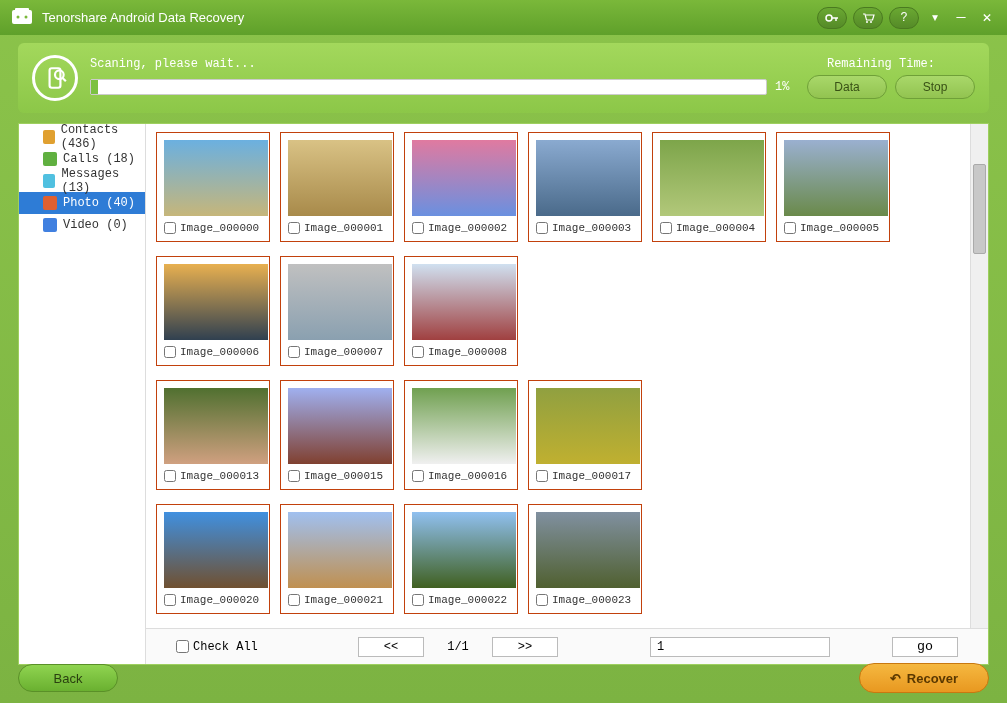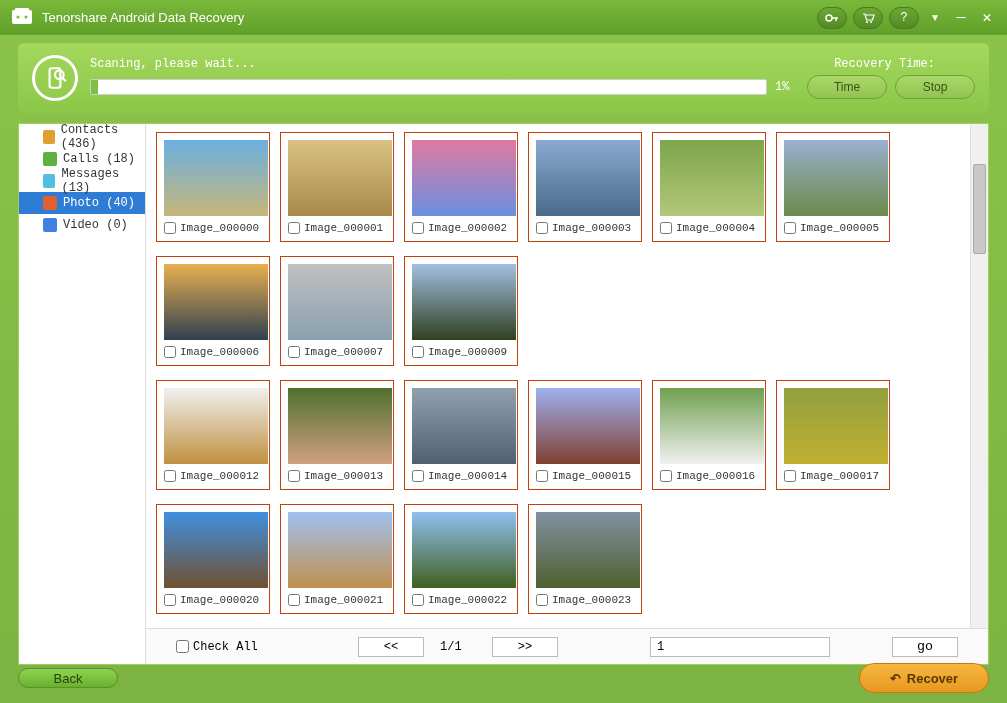--- a/index.html
+++ b/index.html
@@ -152,39 +152,39 @@
   align-items: center;
   padding: 0 30px;
   gap: 16px;
   background: #fafafa;
 }
 .pager .checkall { display:flex; align-items:center; gap:4px; width:150px; }
 .navbtn {
   width: 66px; height: 20px; border: 1px solid #bbb; background: #fff; cursor: pointer;
   font-family: inherit; font-size: 12px;
 }
-.pagenum { width: 36px; }
+.pagenum { width: 36px; text-align: center; }
 .pager .spacer { width: 60px; }
 .pager input[type=text] {
   width: 180px; height: 20px; border: 1px solid #bbb; padding: 0 6px;
   font-family: inherit; font-size: 12px;
 }
 .gobtn { width: 66px; height: 20px; border: 1px solid #bbb; background: #fff; cursor: pointer; font-family: inherit; }
 
 
 .bottombar {
   position: absolute;
   left: 18px; right: 18px; bottom: 8px;
   height: 34px;
   display: flex;
   justify-content: space-between;
   align-items: center;
 }
 .backbtn {
-  width: 100px; height: 20px;
+  width: 100px; height: 28px;
   border-radius: 14px;
   background: linear-gradient(to bottom, #8fd450, #6ab030);
   border: 1px solid #5a9028;
   color: #2a4010;
   font-family: Arial; font-size: 13px;
   cursor: pointer;
 }
 .recoverbtn {
   width: 130px; height: 30px;
   border-radius: 15px;
@@ -235,28 +235,28 @@
   <div class="scan-icon">
     <svg viewBox="0 0 24 24">
         <rect x="7" y="3" width="10" height="18" rx="2" fill="none" stroke="#fff" stroke-width="2"></rect>
         <circle cx="16" cy="9" r="4" fill="none" stroke="#fff" stroke-width="2"></circle>
         <line x1="19" y1="12" x2="22" y2="15" stroke="#fff" stroke-width="2"></line>
       </svg>
   </div>
   <div class="scan-mid">
     <div class="scan-labels">
       <span>Scaning, please wait...</span>
-      <span>Recovery Time:</span>
+      <span>Remaining Time:</span>
     </div>
     <div class="progress-row">
       <div class="progress">
           <div class="progress-inner"></div>
         </div>
       <span class="pct">1%</span>
-      <button class="hbtn">Time</button>
+      <button class="hbtn">Data</button>
       <button class="hbtn">Stop</button>
     </div>
   </div>
 </div>
 
 <div class="main">
   <div class="sidebar" id="sidebar">
       <div class="sitem">
         <span class="sicon" style="background: rgb(224, 160, 48);"></span>
         <span>Contacts (436)</span>
@@ -333,47 +333,33 @@
             </div>
           </div>
           <div class="thumb">
             <div class="img c7"></div>
             <div class="caption">
               <input type="checkbox" style="">
               <span>Image_000007</span>
             </div>
           </div>
           <div class="thumb">
-            <div class="img c9"></div>
-            <div class="caption">
-              <input type="checkbox" style="">
-              <span>Image_000009</span>
+            <div class="img c8"></div>
+            <div class="caption">
+              <input type="checkbox" style="">
+              <span>Image_000008</span>
             </div>
           </div>
         </div>
         <div class="thumbrow">
           <div class="thumb">
-            <div class="img c12"></div>
-            <div class="caption">
-              <input type="checkbox" style="">
-              <span>Image_000012</span>
-            </div>
-          </div>
-          <div class="thumb">
             <div class="img c13"></div>
             <div class="caption">
               <input type="checkbox" style="">
               <span>Image_000013</span>
-            </div>
-          </div>
-          <div class="thumb">
-            <div class="img c14"></div>
-            <div class="caption">
-              <input type="checkbox" style="">
-              <span>Image_000014</span>
             </div>
           </div>
           <div class="thumb">
             <div class="img c15"></div>
             <div class="caption">
               <input type="checkbox" style="">
               <span>Image_000015</span>
             </div>
           </div>
           <div class="thumb">

